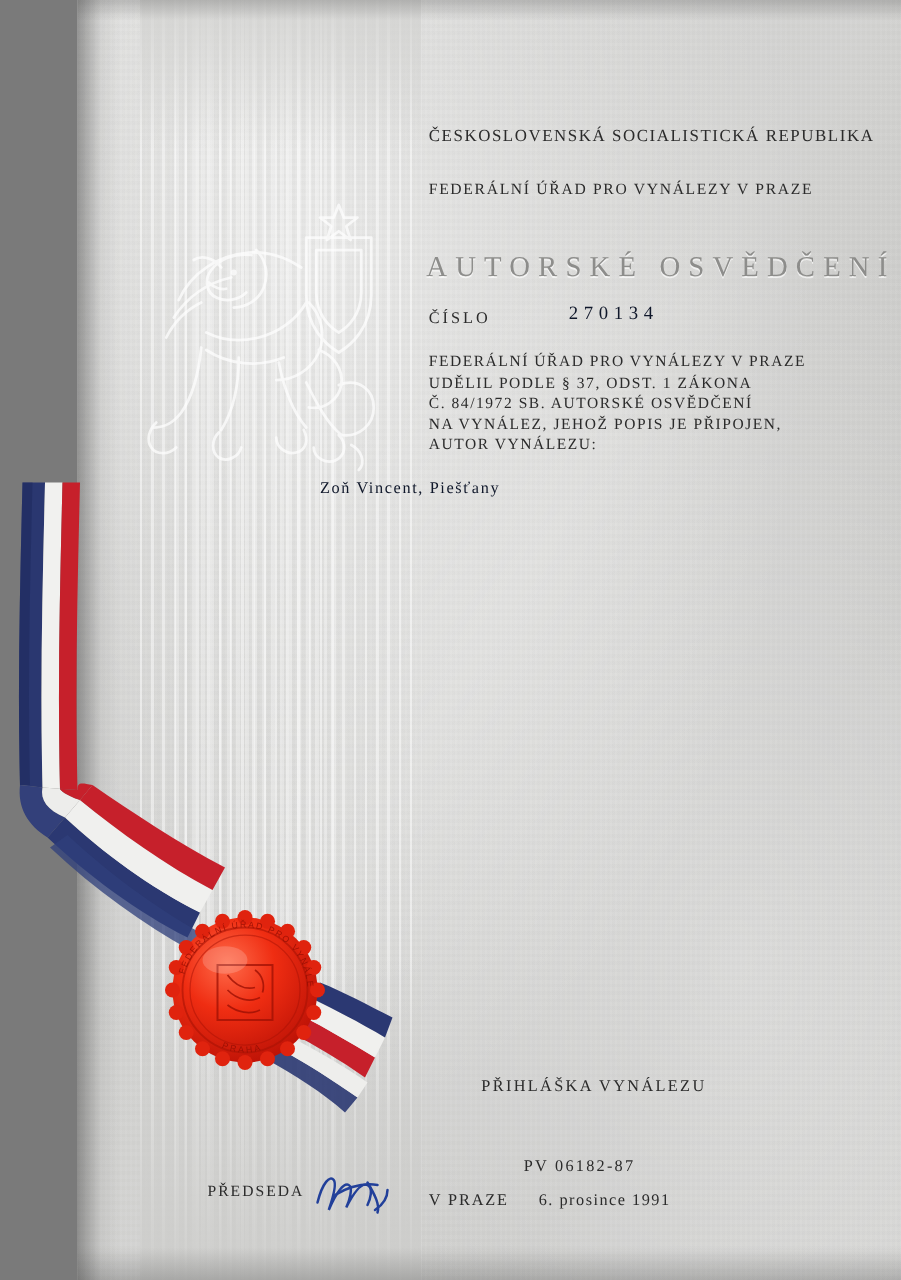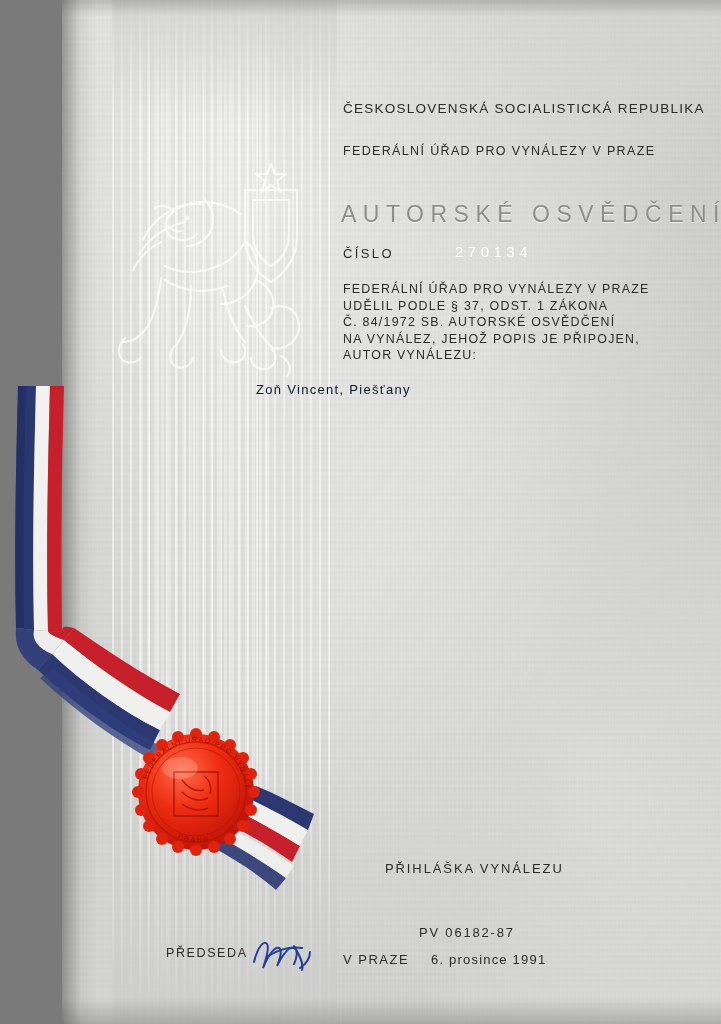--- a/index.html
+++ b/index.html
@@ -93,34 +93,35 @@
     opacity: 0.75;
   }
   .emblem svg { display:block; }
 
   
   .txt {
     position: absolute;
     color: #2b2b2b;
     letter-spacing: 1.6px;
     white-space: pre;
+    font-family: Liberation Serif, serif;
   }
   .l1 { left: 343px; top: 101px; font-size: 13.5px; letter-spacing: 1.25px; }
   .l2 { left: 343px; top: 144px; font-size: 12.5px; letter-spacing: 1.35px; }
 
   .title {
     left: 341px; top: 201px;
     font-size: 23px;
     letter-spacing: 6.5px;
     color: #8d8d8b;
     text-shadow: 0 1px 0 rgba(255,255,255,0.65);
   }
 
   .cislo-label { left: 343px; top: 246px; font-size: 13px; letter-spacing: 2.4px; }
-  .cislo-value { left: 455px; top: 243px; font-size: 15px; letter-spacing: 4.5px; color:#ffffff; }
+  .cislo-value { left: 455px; top: 243px; font-size: 15px; letter-spacing: 4.5px; color:#0f172a; }
 
   .body-block { left: 343px; top: 281px; font-size: 12.4px; line-height: 16.6px; letter-spacing: 1.25px; }
   .author { left: 256px; top: 382px; font-size: 13px; letter-spacing: 1.3px; color:#0f172a; }
 
   .lower-block { left: 343px; top: 722px; font-size: 12.6px; line-height: 17px; letter-spacing: 1.3px; }
 
   .prihlaska { left: 343px; top: 861px; font-size: 13px; letter-spacing: 1.9px; margin-left: 42px; }
   .pv { left: 419px; top: 925px; font-size: 13px; letter-spacing: 1.8px; }
 
   .predseda { left: 166px; top: 946px; font-size: 12.5px; letter-spacing: 1.6px; }

